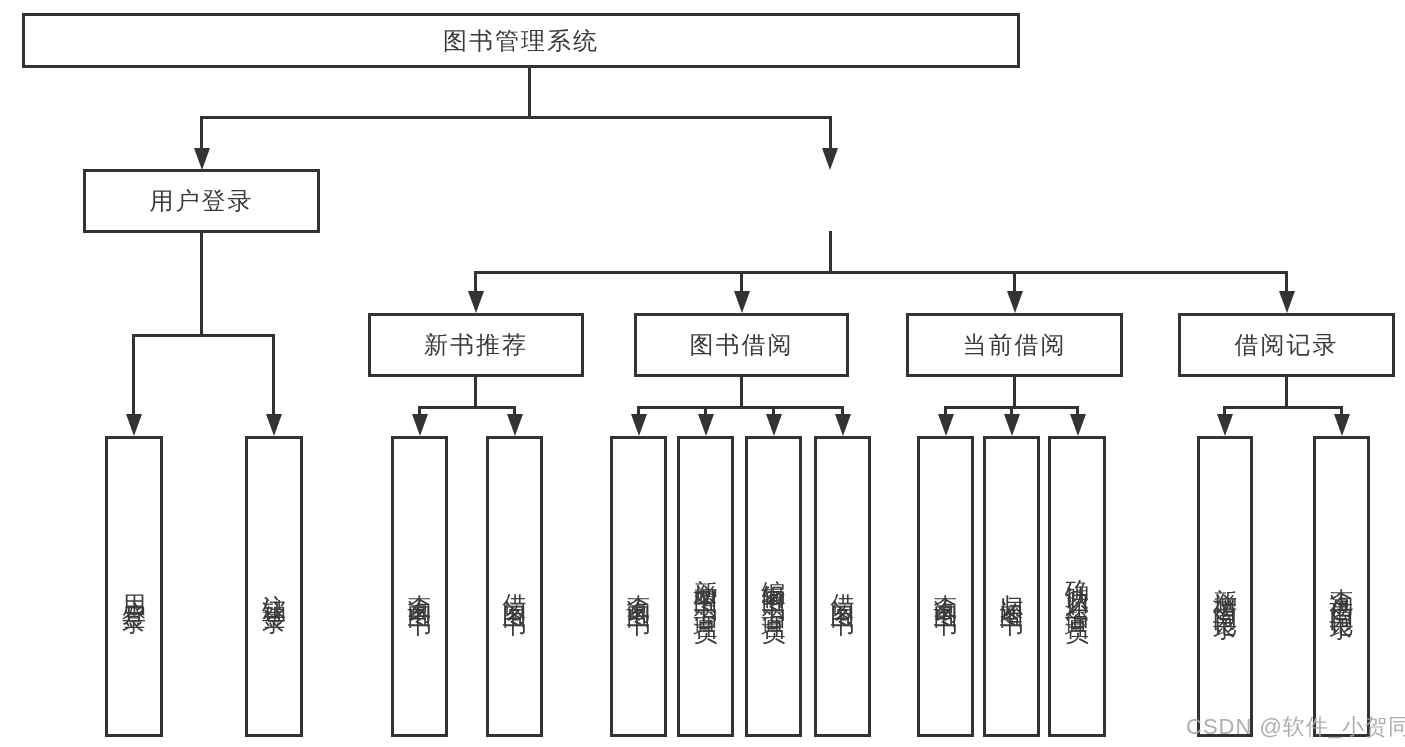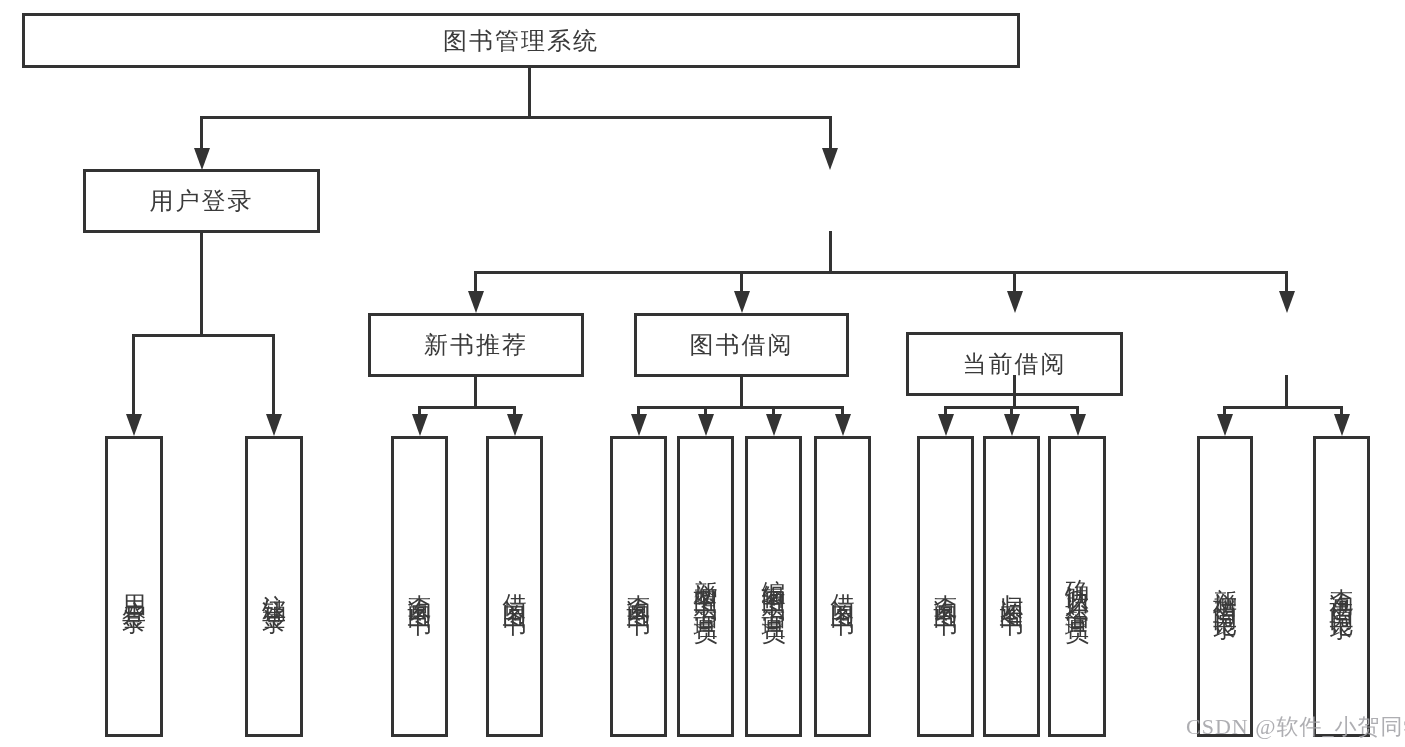--- a/index.html
+++ b/index.html
@@ -1,20 +1,20 @@
 <!DOCTYPE html>
 <html><head>
 <meta charset="utf-8">
 <style>
   html,body{margin:0;padding:0;background:#ffffff;}
   #canvas{
     position:relative;
     width:1405px;height:747px;
     background:#ffffff;
-    font-family:Liberation Serif, serif;
+    font-family:Liberation Sans, sans-serif;
     overflow:hidden;
   }
   .node{
     position:absolute;
     background:#ffffff;
     border:3px solid #333333;
     box-sizing:border-box;
     display:flex;align-items:center;justify-content:center;
     font-size:24px;color:#3a3a3a;letter-spacing:2px;
     white-space:nowrap;
@@ -77,21 +77,22 @@
   <div class="arw" style="left:468px;top:291px;"></div>
   <div class="vl" style="left:740px;top:271px;height:24px;"></div>
   <div class="arw" style="left:734px;top:291px;"></div>
   <div class="vl" style="left:1013px;top:271px;height:24px;"></div>
   <div class="arw" style="left:1007px;top:291px;"></div>
   <div class="vl" style="left:1285px;top:271px;height:24px;"></div>
   <div class="arw" style="left:1279px;top:291px;"></div>
 
   <div class="node" style="left:368px;top:313px;width:216px;height:64px;text-align:right;">新书推荐</div>
   <div class="node" style="left:634px;top:313px;width:215px;height:64px;">图书借阅</div>
-  <div class="node" style="left:906px;top:332px;width:217px;height:64px;">当前借阅</div>
+  <div class="node" style="left:906px;top:313px;width:217px;height:64px;">当前借阅</div>
+  <div class="node" style="left:1178px;top:313px;width:217px;height:64px;">借阅记录</div>
 
   <div class="vl" style="left:474px;top:375px;height:33px;"></div>
   <div class="hl" style="left:418px;top:406px;width:98px;"></div>
   <div class="vl" style="left:418px;top:406px;height:10px;"></div>
   <div class="arw" style="left:412px;top:414px;"></div>
   <div class="vl" style="left:513px;top:406px;height:10px;"></div>
   <div class="arw" style="left:507px;top:414px;"></div>
 
   <div class="vl" style="left:740px;top:375px;height:33px;"></div>
   <div class="hl" style="left:637px;top:406px;width:207px;"></div>

